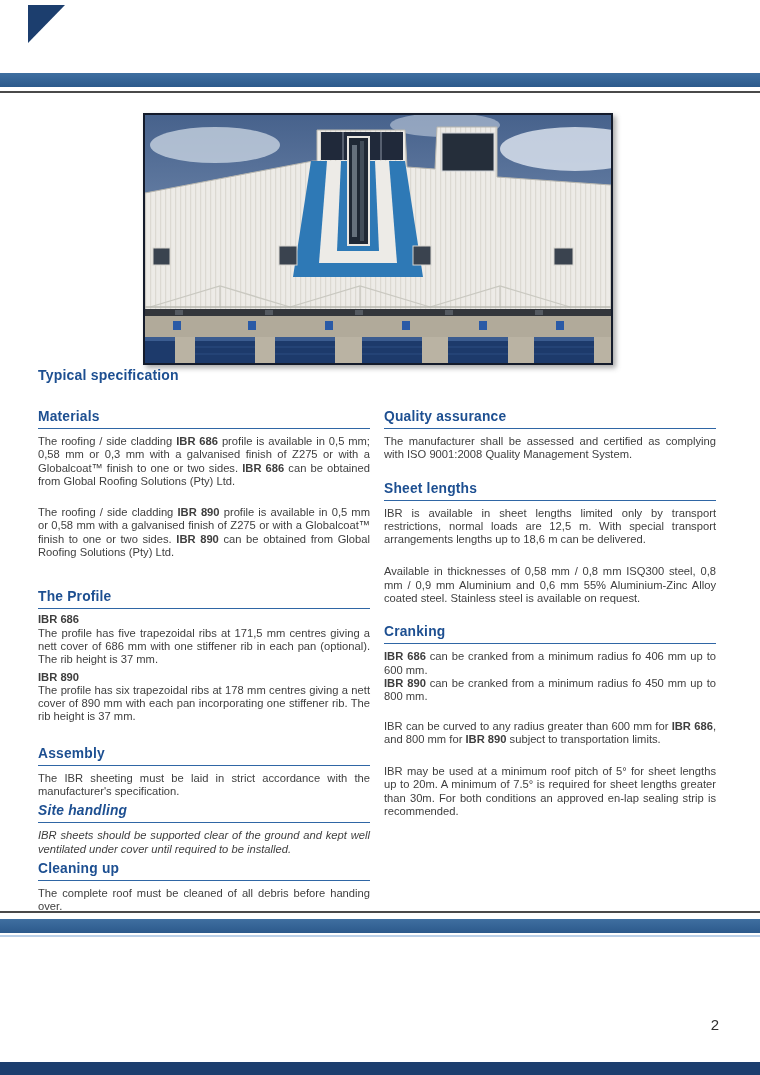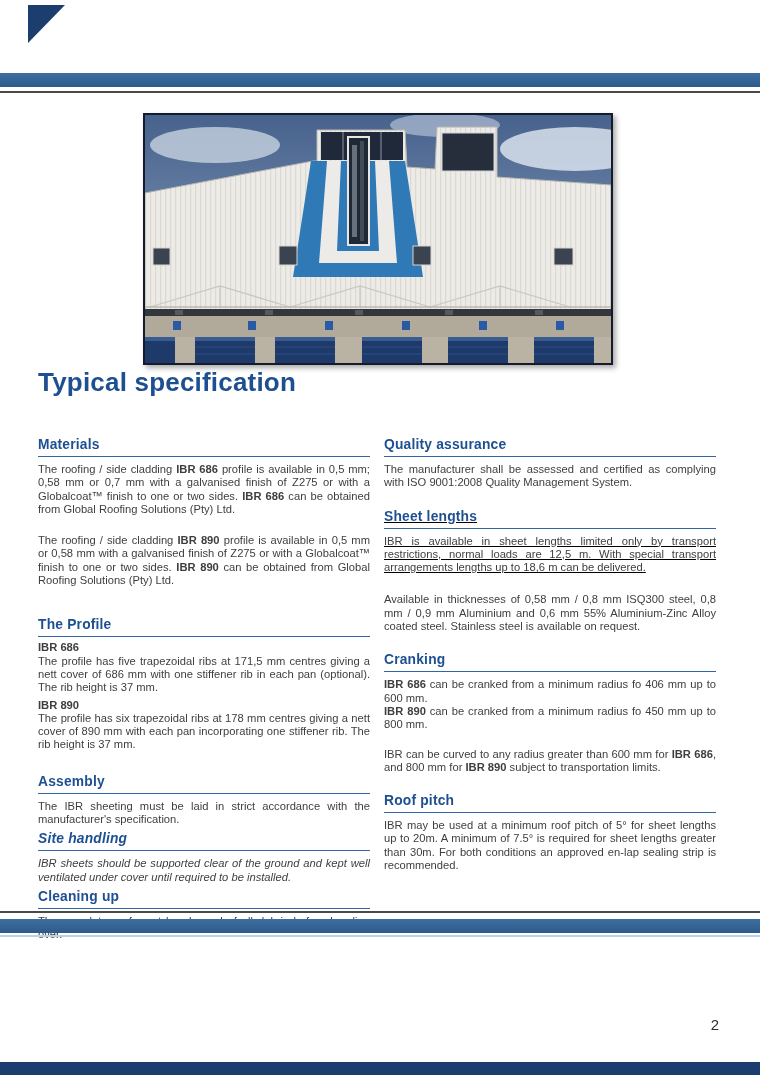--- a/index.html
+++ b/index.html
@@ -21,42 +21,42 @@
   .top-bar{top:73px;}
   .top-line{position:absolute;left:0;top:91px;width:760px;height:2px;background:var(--line-dark);}
   .photo-frame{
     position:absolute;left:143px;top:113px;width:470px;height:252px;margin:0;
     border:2px solid #141b2b;box-sizing:border-box;background:#8ba3c4;
     box-shadow:3px 3px 5px rgba(70,70,70,.45);
   }
   .photo-frame svg{display:block;}
   .page-title{
     position:absolute;left:38px;top:367px;margin:0;
-    font-size:26px;font-weight:bold;letter-spacing:.2px;color:var(--heading-blue);
+    font-size:14px;font-weight:bold;letter-spacing:.2px;color:var(--heading-blue);
   }
   .columns{position:absolute;left:38px;top:409px;width:678px;display:flex;gap:14px;}
-  .col{width:332px;margin-top:28px;}
+  .col{width:332px;}
   .sec{margin:0;}
   .sec-title{
     margin:0;font-size:13.8px;font-weight:bold;letter-spacing:.2px;
     color:var(--heading-blue);padding-bottom:4px;border-bottom:1.5px solid var(--rule-blue);
   }
   .body-p{
     margin:6px 0 0;font-size:11.2px;line-height:13.3px;color:var(--body-text);
     text-align:justify;
   }
   .body-p + .body-p{margin-top:18px;}
   .subhead{margin:4px 0 0;font-size:11.2px;line-height:13.3px;font-weight:bold;color:var(--body-text);}
   .subhead + .body-p{margin-top:0;}
   .body-p b{font-weight:bold;}
   .col-left .sec:nth-child(2){margin-top:30px;}
   .col-left .sec:nth-child(3){margin-top:22px;}
   .col-left .sec:nth-child(4){margin-top:5px;font-style:italic;}
   .col-left .sec:nth-child(5){margin-top:5px;}
-  .col-right .sec:nth-child(2){margin-top:19px;text-decoration:underline;}
+  .col-right .sec:nth-child(2){margin-top:19px;}
   .col-right .sec:nth-child(3){margin-top:19px;}
   .col-right .sec:nth-child(4){margin-top:19px;}
   .col-right .sec:nth-child(5){margin-top:16px;}
   .col-right .sec:nth-child(6){margin-top:19px;}
   .bottom-line-dark{position:absolute;left:0;top:911px;width:760px;height:2px;background:var(--line-dark);}
   .bottom-bar{top:919px;}
   .bottom-line-light{position:absolute;left:0;top:935px;width:760px;height:2px;background:var(--line-light);}
   .page-number{
     position:absolute;left:700px;top:1016px;width:30px;text-align:center;
     font-size:15px;color:#2f2f2f;
@@ -161,21 +161,21 @@
       </g>
     </svg>
   </figure>
 
   <h1 class="page-title">Typical specification</h1>
 
   <div class="columns">
     <div class="col col-left">
         <section class="sec">
           <h2 class="sec-title">Materials</h2>
-          <p class="body-p"><span>The roofing / side cladding </span><b>IBR 686</b><span> profile is available in 0,5 mm; 0,58 mm or 0,7 mm with a galvanised finish of Z275 or with a Globalcoat™ finish to one or two sides. </span><b>IBR 686</b><span> can be obtained from Global Roofing Solutions (Pty) Ltd.</span></p>
+          <p class="body-p"><span>The roofing / side cladding </span><b>IBR 686</b><span> profile is available in 0,5 mm; 0,58 mm or 0,3 mm with a galvanised finish of Z275 or with a Globalcoat™ finish to one or two sides. </span><b>IBR 686</b><span> can be obtained from Global Roofing Solutions (Pty) Ltd.</span></p>
           <p class="body-p"><span>The roofing / side cladding </span><b>IBR 890</b><span> profile is available in 0,5 mm or 0,58 mm with a galvanised finish of Z275 or with a Globalcoat™ finish to one or two sides. </span><b>IBR 890</b><span> can be obtained from Global Roofing Solutions (Pty) Ltd.</span></p>
         </section>
         <section class="sec">
           <h2 class="sec-title">The Profile</h2>
           <div class="subhead">IBR 686</div>
           <p class="body-p"><span>The profile has five trapezoidal ribs at 171,5 mm centres giving a nett cover of 686 mm with one stiffener rib in each pan (optional). The rib height is 37 mm.</span></p>
           <div class="subhead">IBR 890</div>
           <p class="body-p"><span>The profile has six trapezoidal ribs at 178 mm centres giving a nett cover of 890 mm with each pan incorporating one stiffener rib. The rib height is 37 mm.</span></p>
         </section>
         <section class="sec">
@@ -204,21 +204,20 @@
           <p class="body-p"><span>Available in thicknesses of 0,58 mm / 0,8 mm ISQ300 steel, 0,8 mm / 0,9 mm Aluminium and 0,6 mm 55% Aluminium-Zinc Alloy coated steel. Stainless steel is available on request.</span></p>
         </section>
         <section class="sec">
           <h2 class="sec-title">Cranking</h2>
           <p class="body-p"><b>IBR 686</b><span> can be cranked from a minimum radius fo 406 mm up to 600 mm.</span><br><b>IBR 890</b><span> can be cranked from a minimum radius fo 450 mm up to 800 mm.</span></p>
         </section>
         <section class="sec">
           <p class="body-p"><span>IBR can be curved to any radius greater than 600 mm for </span><b>IBR 686</b><span>, and 800 mm for </span><b>IBR 890</b><span> subject to transportation limits.</span></p>
         </section>
         <section class="sec">
-          <h2 class="sec-title">Roof pitch</h2>
           <p class="body-p"><span>IBR may be used at a minimum roof pitch of 5° for sheet lengths up to 20m. A minimum of 7.5° is required for sheet lengths greater than 30m. For both conditions an approved en-lap sealing strip is recommended.</span></p>
         </section>
       </div>
   </div>
 
   <div class="bottom-line-dark"></div>
   <div class="bottom-bar"></div>
   <div class="bottom-line-light"></div>
 
   <div class="page-number">2</div>

